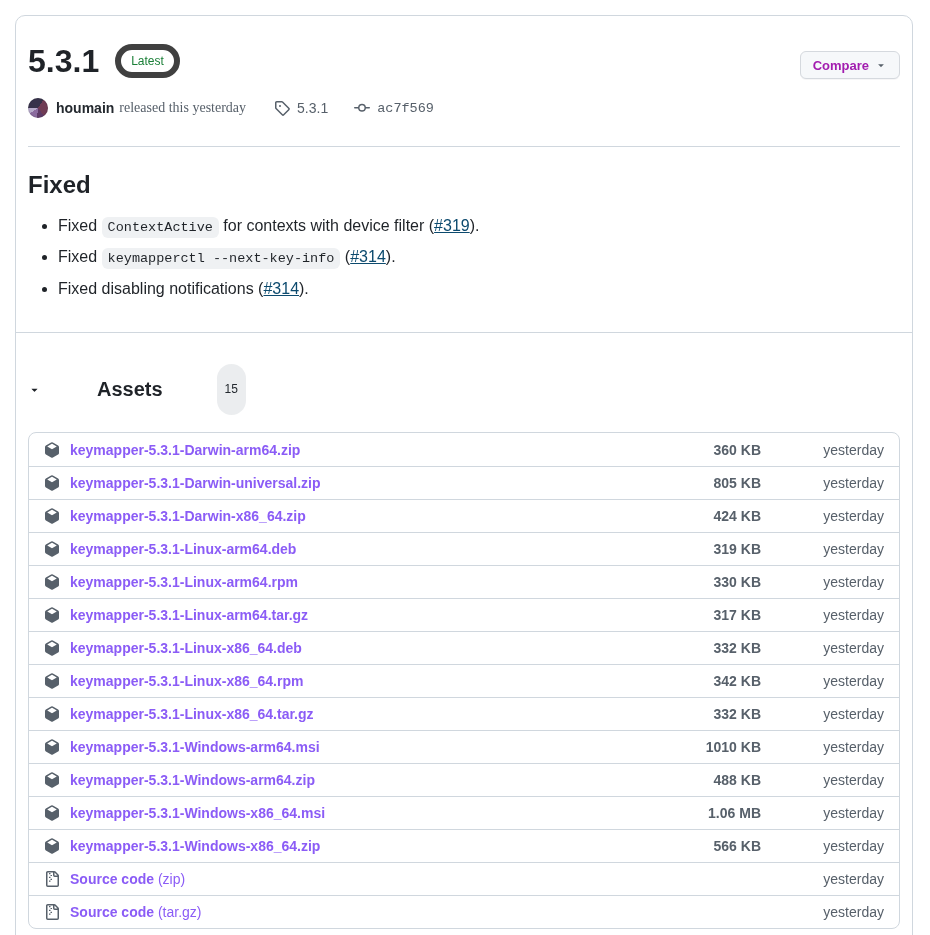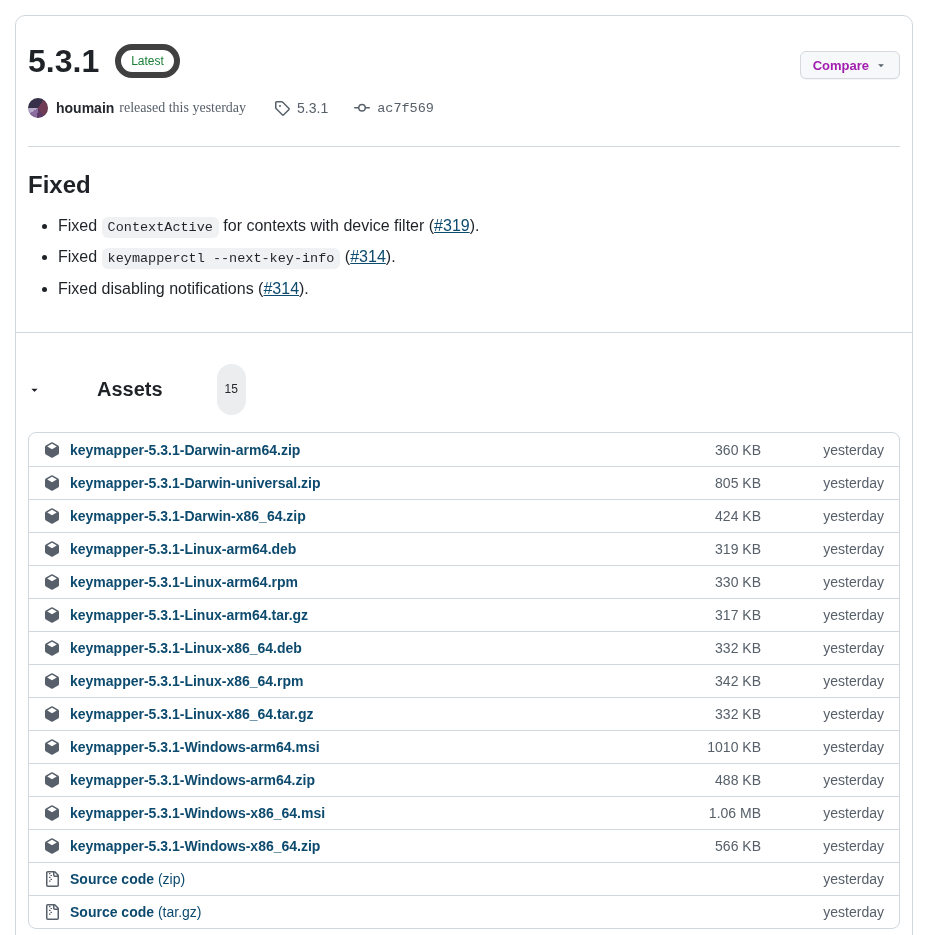--- a/index.html
+++ b/index.html
@@ -85,23 +85,23 @@
   .assets-box { margin-top: 17px; border: 1px solid #d0d7de; border-radius: 8px; overflow: hidden; background: #fff; }
   .asset-row {
     display: flex; align-items: center;
     height: 33px; padding: 0 15px;
     border-top: 1px solid #d0d7de;
     font-size: 14px;
   }
   .asset-row:first-child { border-top: none; }
   .asset-icon { display: inline-flex; margin-right: 10px; flex: none; }
   .asset-icon svg { fill: #57606a; }
-  a.asset-link { color: #0c4a6e; text-decoration: none; cursor: pointer; font-weight: 700; white-space: nowrap; overflow: hidden; text-overflow: ellipsis; }
+  a.asset-link { color: #8b5cf6; text-decoration: none; cursor: pointer; font-weight: 700; white-space: nowrap; overflow: hidden; text-overflow: ellipsis; }
   a.asset-link .rest { font-weight: 400; }
-  .asset-size { margin-left: auto; color: #57606a; text-align: right; white-space: nowrap; }
+  .asset-size { margin-left: auto; color: #57606a; text-align: right; white-space: nowrap; font-weight: bold; }
   .asset-date { width: 123px; color: #57606a; text-align: right; flex: none; white-space: nowrap; }
 </style>
 </head>
 <body>
 
 <div class="card">
 
   <section class="card-top">
     <div class="header-row">
       <div class="title-group">

